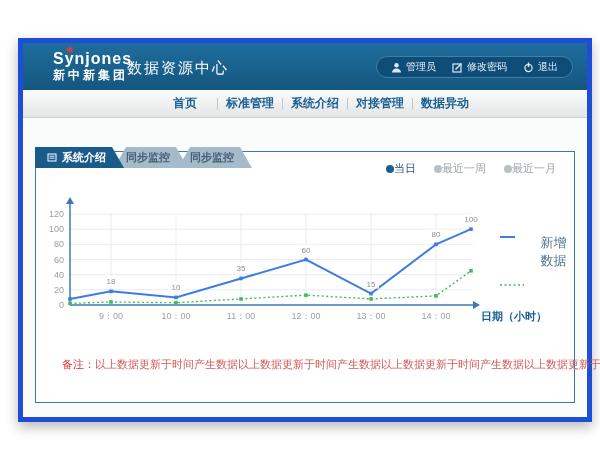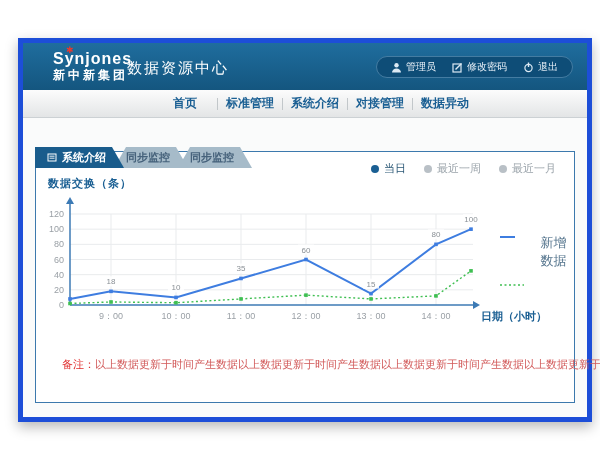--- a/index.html
+++ b/index.html
@@ -23,21 +23,21 @@
   
   .tabs{position:absolute;left:12px;top:104px;display:flex;height:21px;z-index:4;align-items:flex-end;}
   .tab{height:21px;line-height:21px;font-size:11px;font-weight:bold;padding:0 18px 0 12px;margin-right:-10px;cursor:pointer;}
   .tab.active{background:#195c8c;color:#fff;z-index:3;display:flex;align-items:center;gap:5px;clip-path:polygon(0 0,calc(100% - 12px) 0,100% 100%,0 100%);}
   .tab.inactive{background:#a6bbc9;color:#46627b;clip-path:polygon(12px 0,calc(100% - 12px) 0,100% 100%,0 100%);}
   .tab.inactive.t2{z-index:2;}
   .tab.inactive.t3{z-index:1;}
   
   .panel{position:absolute;left:12px;right:12px;top:108px;height:252px;background:#fff;border:1px solid #3c79ad;box-sizing:border-box;}
   .radio-row{position:absolute;top:9px;right:18px;display:flex;gap:18px;align-items:center;}
-  .radio{display:flex;align-items:center;gap:5px;font-size:11px;color:#9aa3aa;cursor:pointer;}
+  .radio{display:flex;align-items:center;font-size:11px;color:#9aa3aa;cursor:pointer;}
   .radio .dot{width:8px;height:8px;border-radius:50%;background:#b9c0c6;}
   .radio.selected{color:#2b5876;}
   .radio.selected .dot{background:#1a5f93;}
   .ylabel{position:absolute;left:12px;top:24px;color:#1a5f93;font-size:11px;font-weight:bold;letter-spacing:1px;}
   .chart-plot{position:absolute;left:0;top:40px;}
   .legend{position:absolute;left:464px;top:82px;display:flex;flex-direction:column;gap:12px;}
   .legend-item{display:flex;align-items:flex-start;gap:25px;font-size:13px;color:#53738c;}
   .note{position:absolute;left:0;right:0;top:205px;padding-left:26px;font-size:11px;color:#d25a5a;white-space:nowrap;}
   .note .note-label{color:#e02f2f;font-weight:normal;}
 </style>
@@ -113,21 +113,20 @@
         </div>
       <div class="radio">
           <span class="dot"></span>
           <span>最近一周</span>
         </div>
       <div class="radio">
           <span class="dot"></span>
           <span>最近一月</span>
         </div>
     </div>
-    <div class="ylabel">数据交换（条）</div>
     <svg class="chart-plot" width="540" height="150" viewBox="0 0 540 150">
         <line x1="34" y1="97.83333333333333" x2="437" y2="97.83333333333333" stroke="#e9ebed" stroke-width="1"></line>
         <line x1="34" y1="82.66666666666667" x2="437" y2="82.66666666666667" stroke="#e9ebed" stroke-width="1"></line>
         <line x1="34" y1="67.5" x2="437" y2="67.5" stroke="#e9ebed" stroke-width="1"></line>
         <line x1="34" y1="52.333333333333336" x2="437" y2="52.333333333333336" stroke="#e9ebed" stroke-width="1"></line>
         <line x1="34" y1="37.16666666666667" x2="437" y2="37.16666666666667" stroke="#e9ebed" stroke-width="1"></line>
         <line x1="34" y1="22" x2="437" y2="22" stroke="#e9ebed" stroke-width="1"></line>
         <line x1="75" y1="22" x2="75" y2="113" stroke="#e9ebed" stroke-width="1"></line>
         <line x1="140" y1="22" x2="140" y2="113" stroke="#e9ebed" stroke-width="1"></line>
         <line x1="205" y1="22" x2="205" y2="113" stroke="#e9ebed" stroke-width="1"></line>

